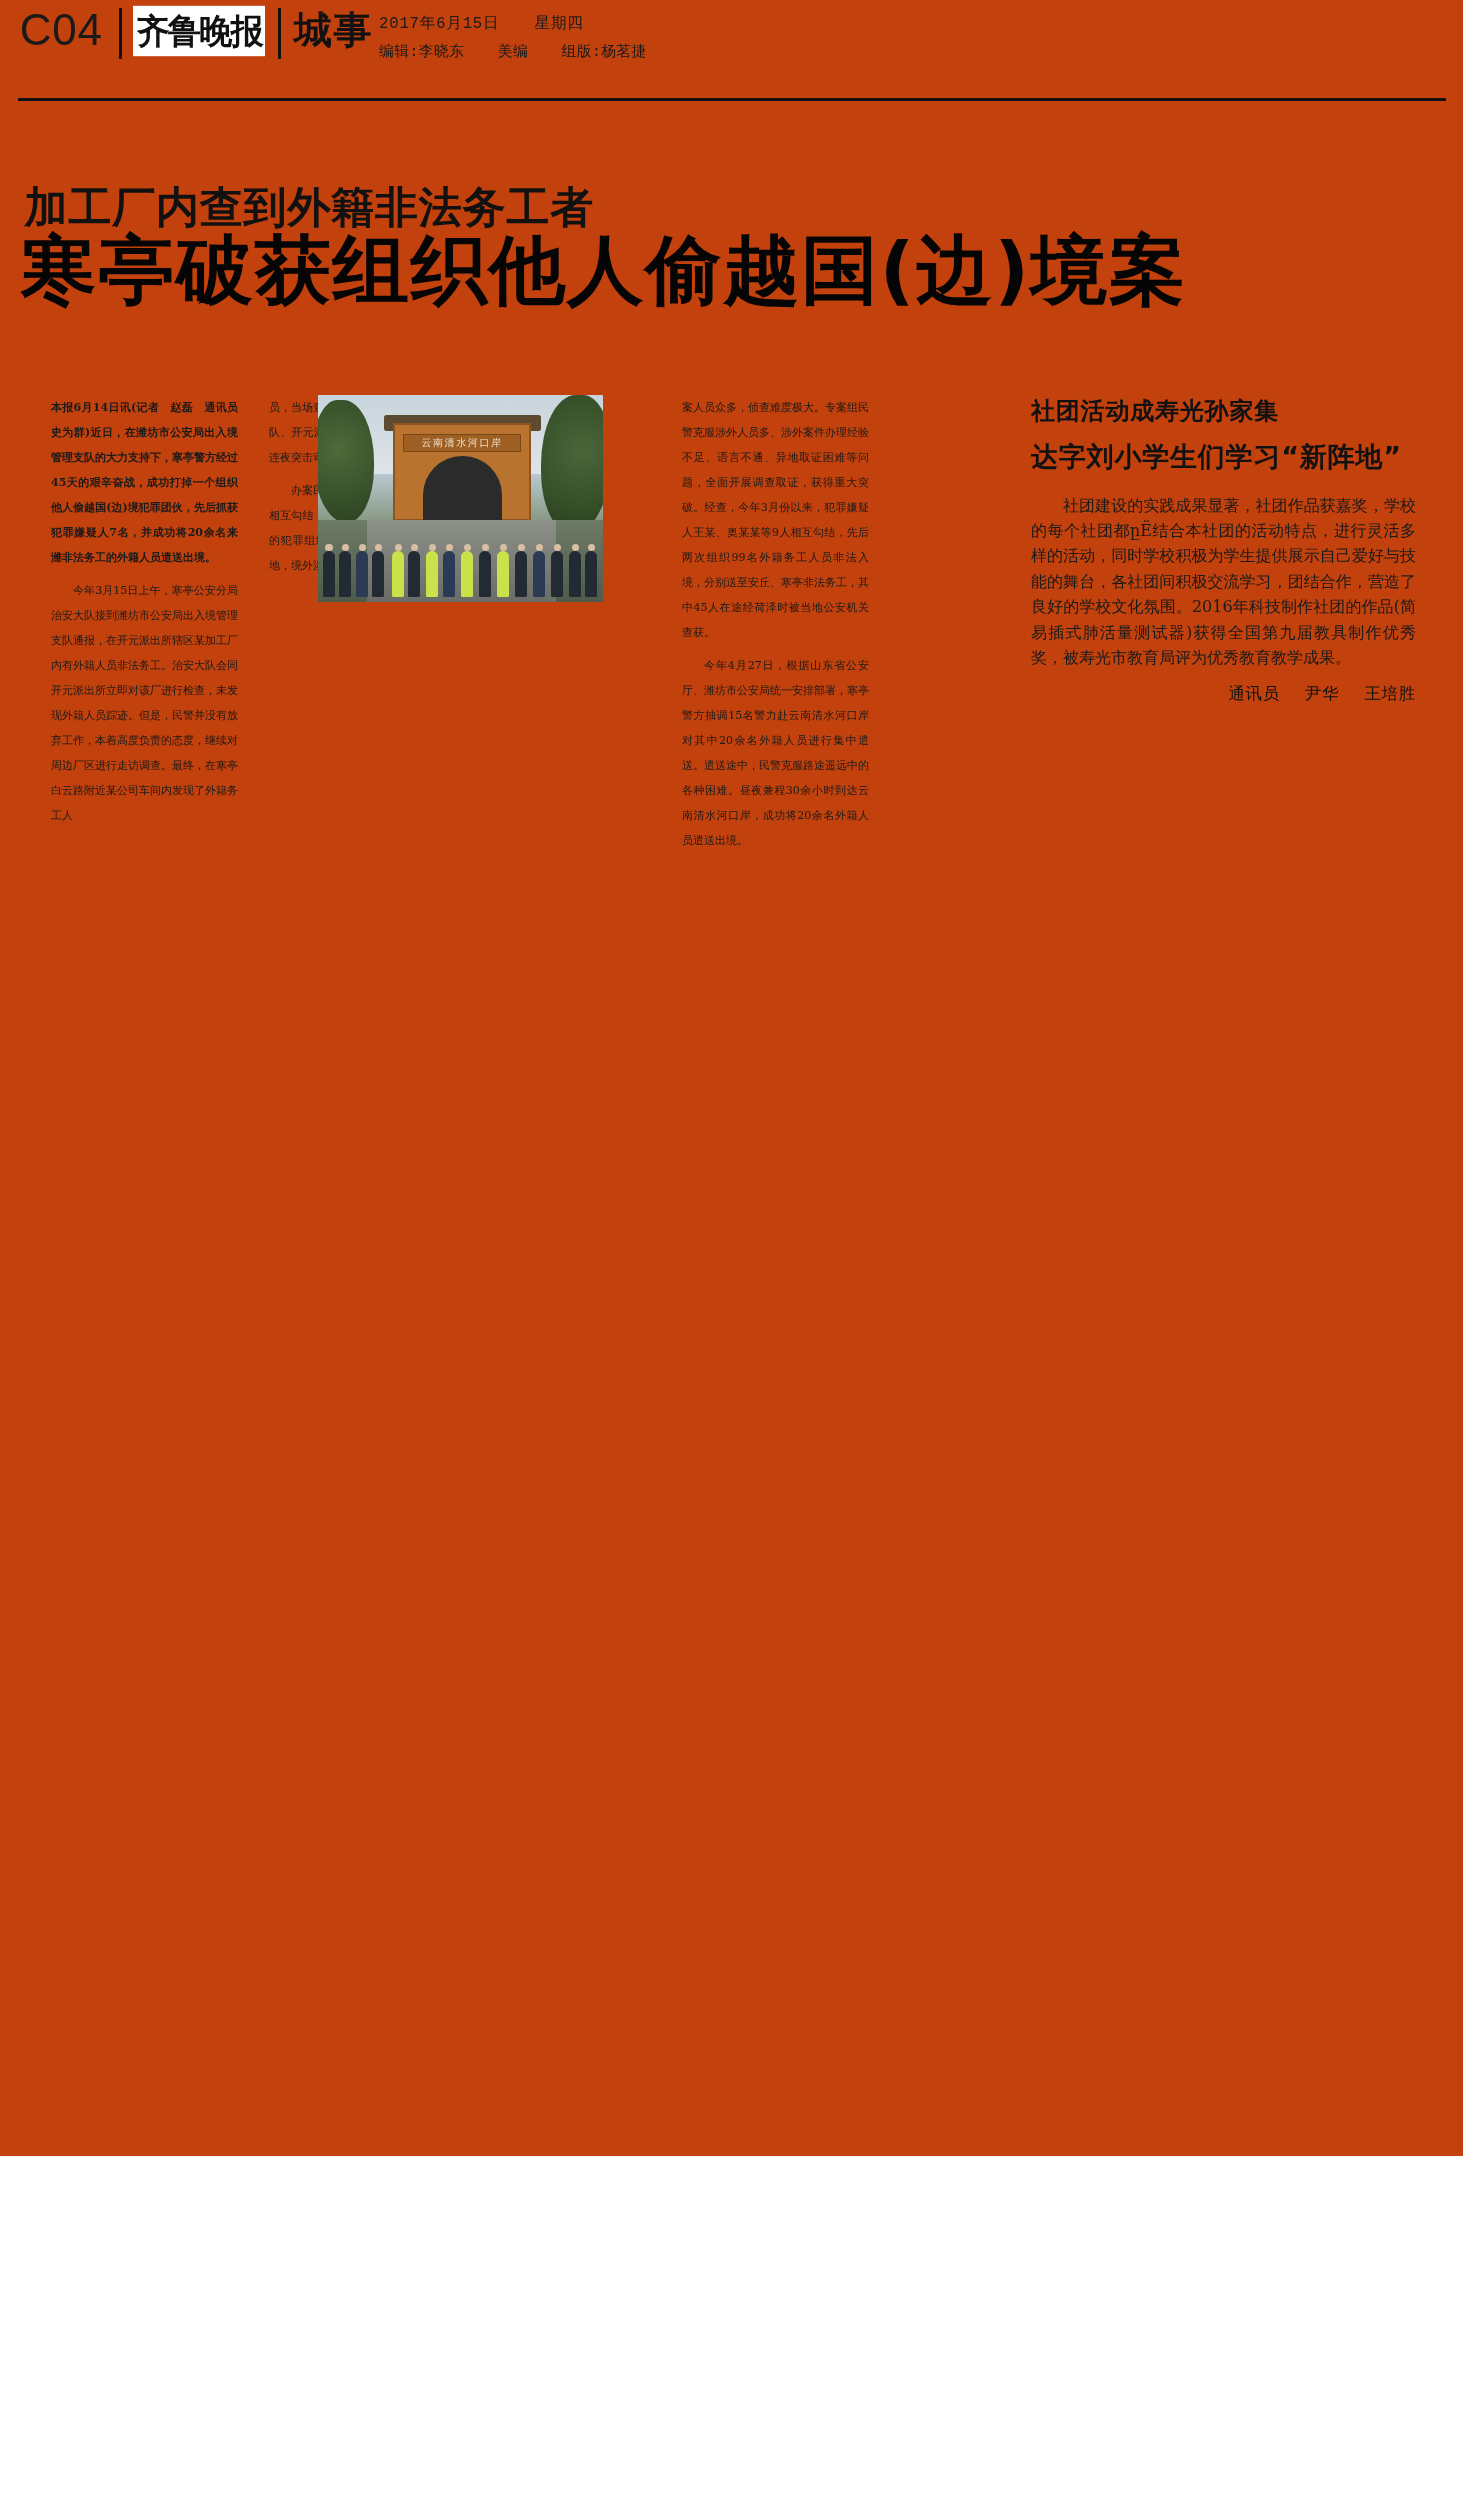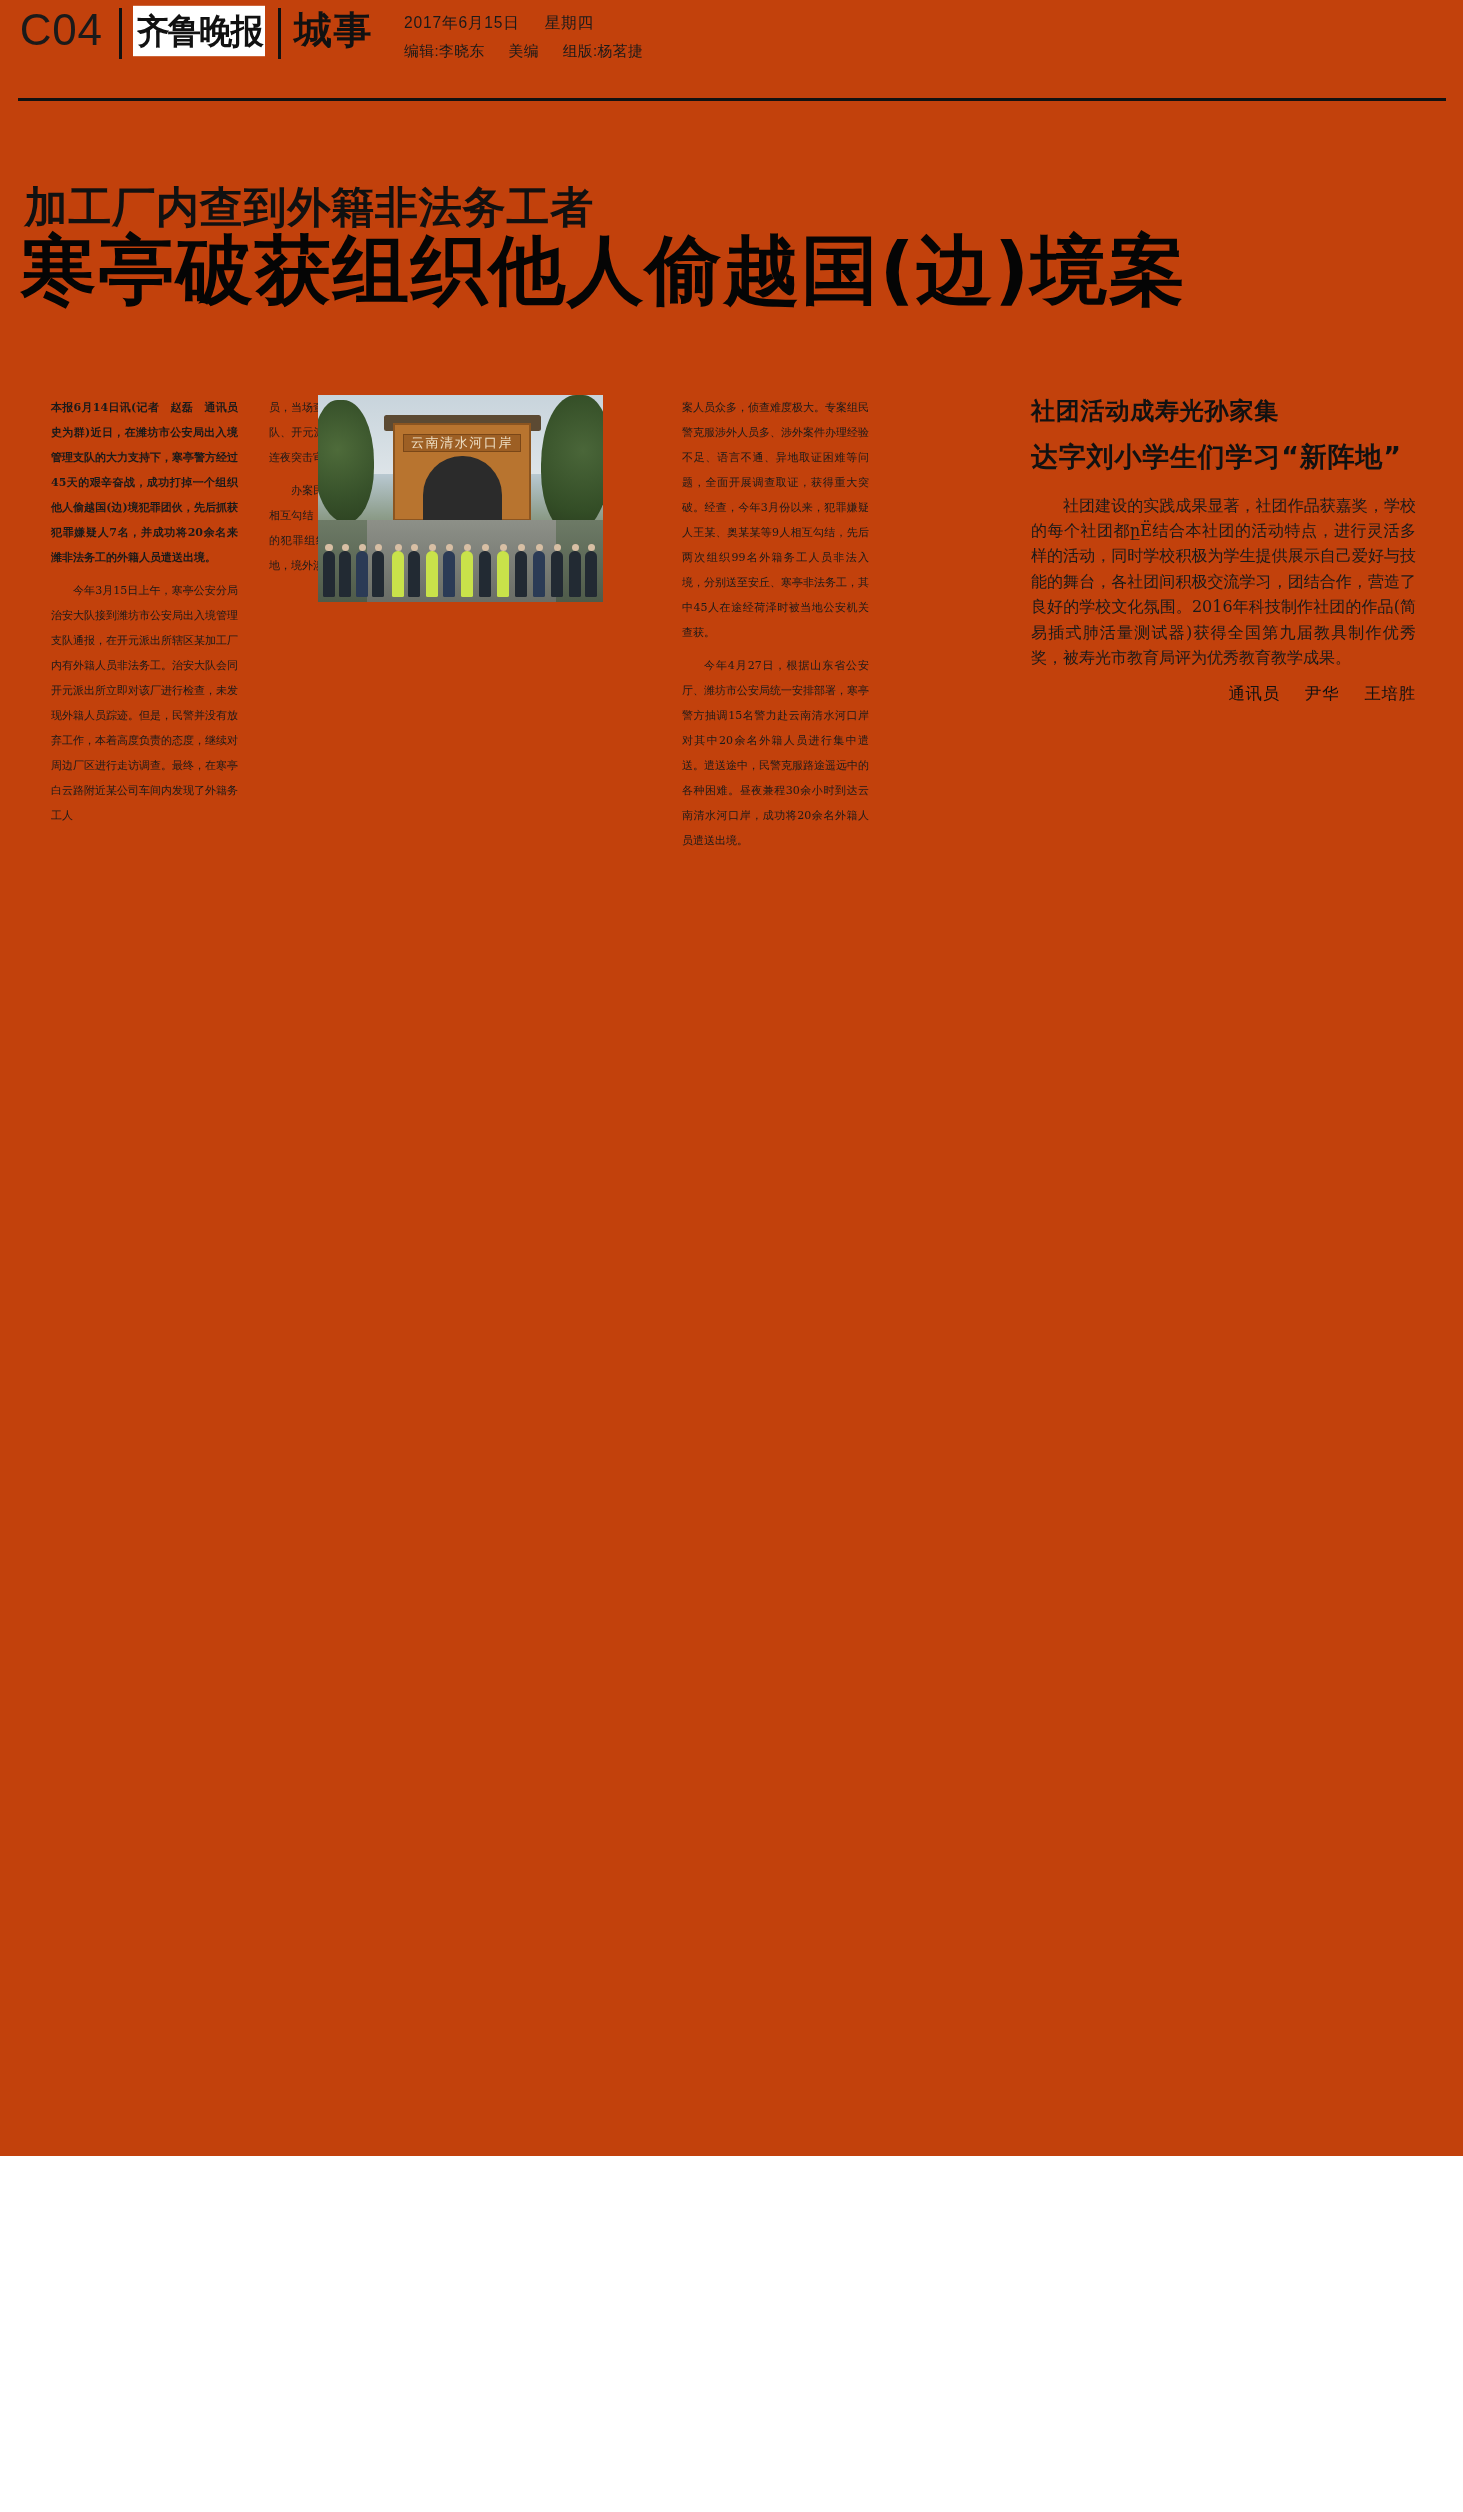--- a/index.html
+++ b/index.html
@@ -69,23 +69,23 @@
   }
   .section-name {
     margin-top: 4.9px;
     font-family: "DejaVu Serif", serif;
     font-size: 38px;
     font-weight: bold;
     letter-spacing: 1.6px;
     color: #111;
   }
   .masthead-meta {
-    margin-left: 31px;
+    margin-left: 6px;
     margin-top: 13px;
-    font-family: Liberation Sans, sans-serif;
+    font-family: Liberation Mono, monospace;
     color: #1a1a1a;
   }
   .masthead-date {
     font-size: 15.6px;
     letter-spacing: 0.8px;
     margin-bottom: 8.2px;
     white-space: nowrap;
   }
   .masthead-date .gap {
     display: inline-block;
@@ -215,21 +215,21 @@
     position: absolute; left: 105px; top: 61px; width: 79px; height: 67px;
     background: #2b2b2b;
     border-radius: 39px 39px 0 0;
   }
   .photo .gate-sign {
     position: absolute; left: 85px; top: 39px; width: 118px; height: 18px;
     background: #9d5f24;
     border: 0.8px solid #7a4718;
     box-sizing: border-box;
     color: #f0e2c8;
-    font-size: 13px;
+    font-size: 10px;
     text-align: center;
     line-height: 16.4px;
     letter-spacing: 1.6px;
     font-family: "DejaVu Serif", serif;
   }
   .photo .ground {
     position: absolute; left: 0; top: 125px; width: 285px; height: 82px;
     background: linear-gradient(#6d7a66, #4f5b4a);
   }
   .photo .road {

